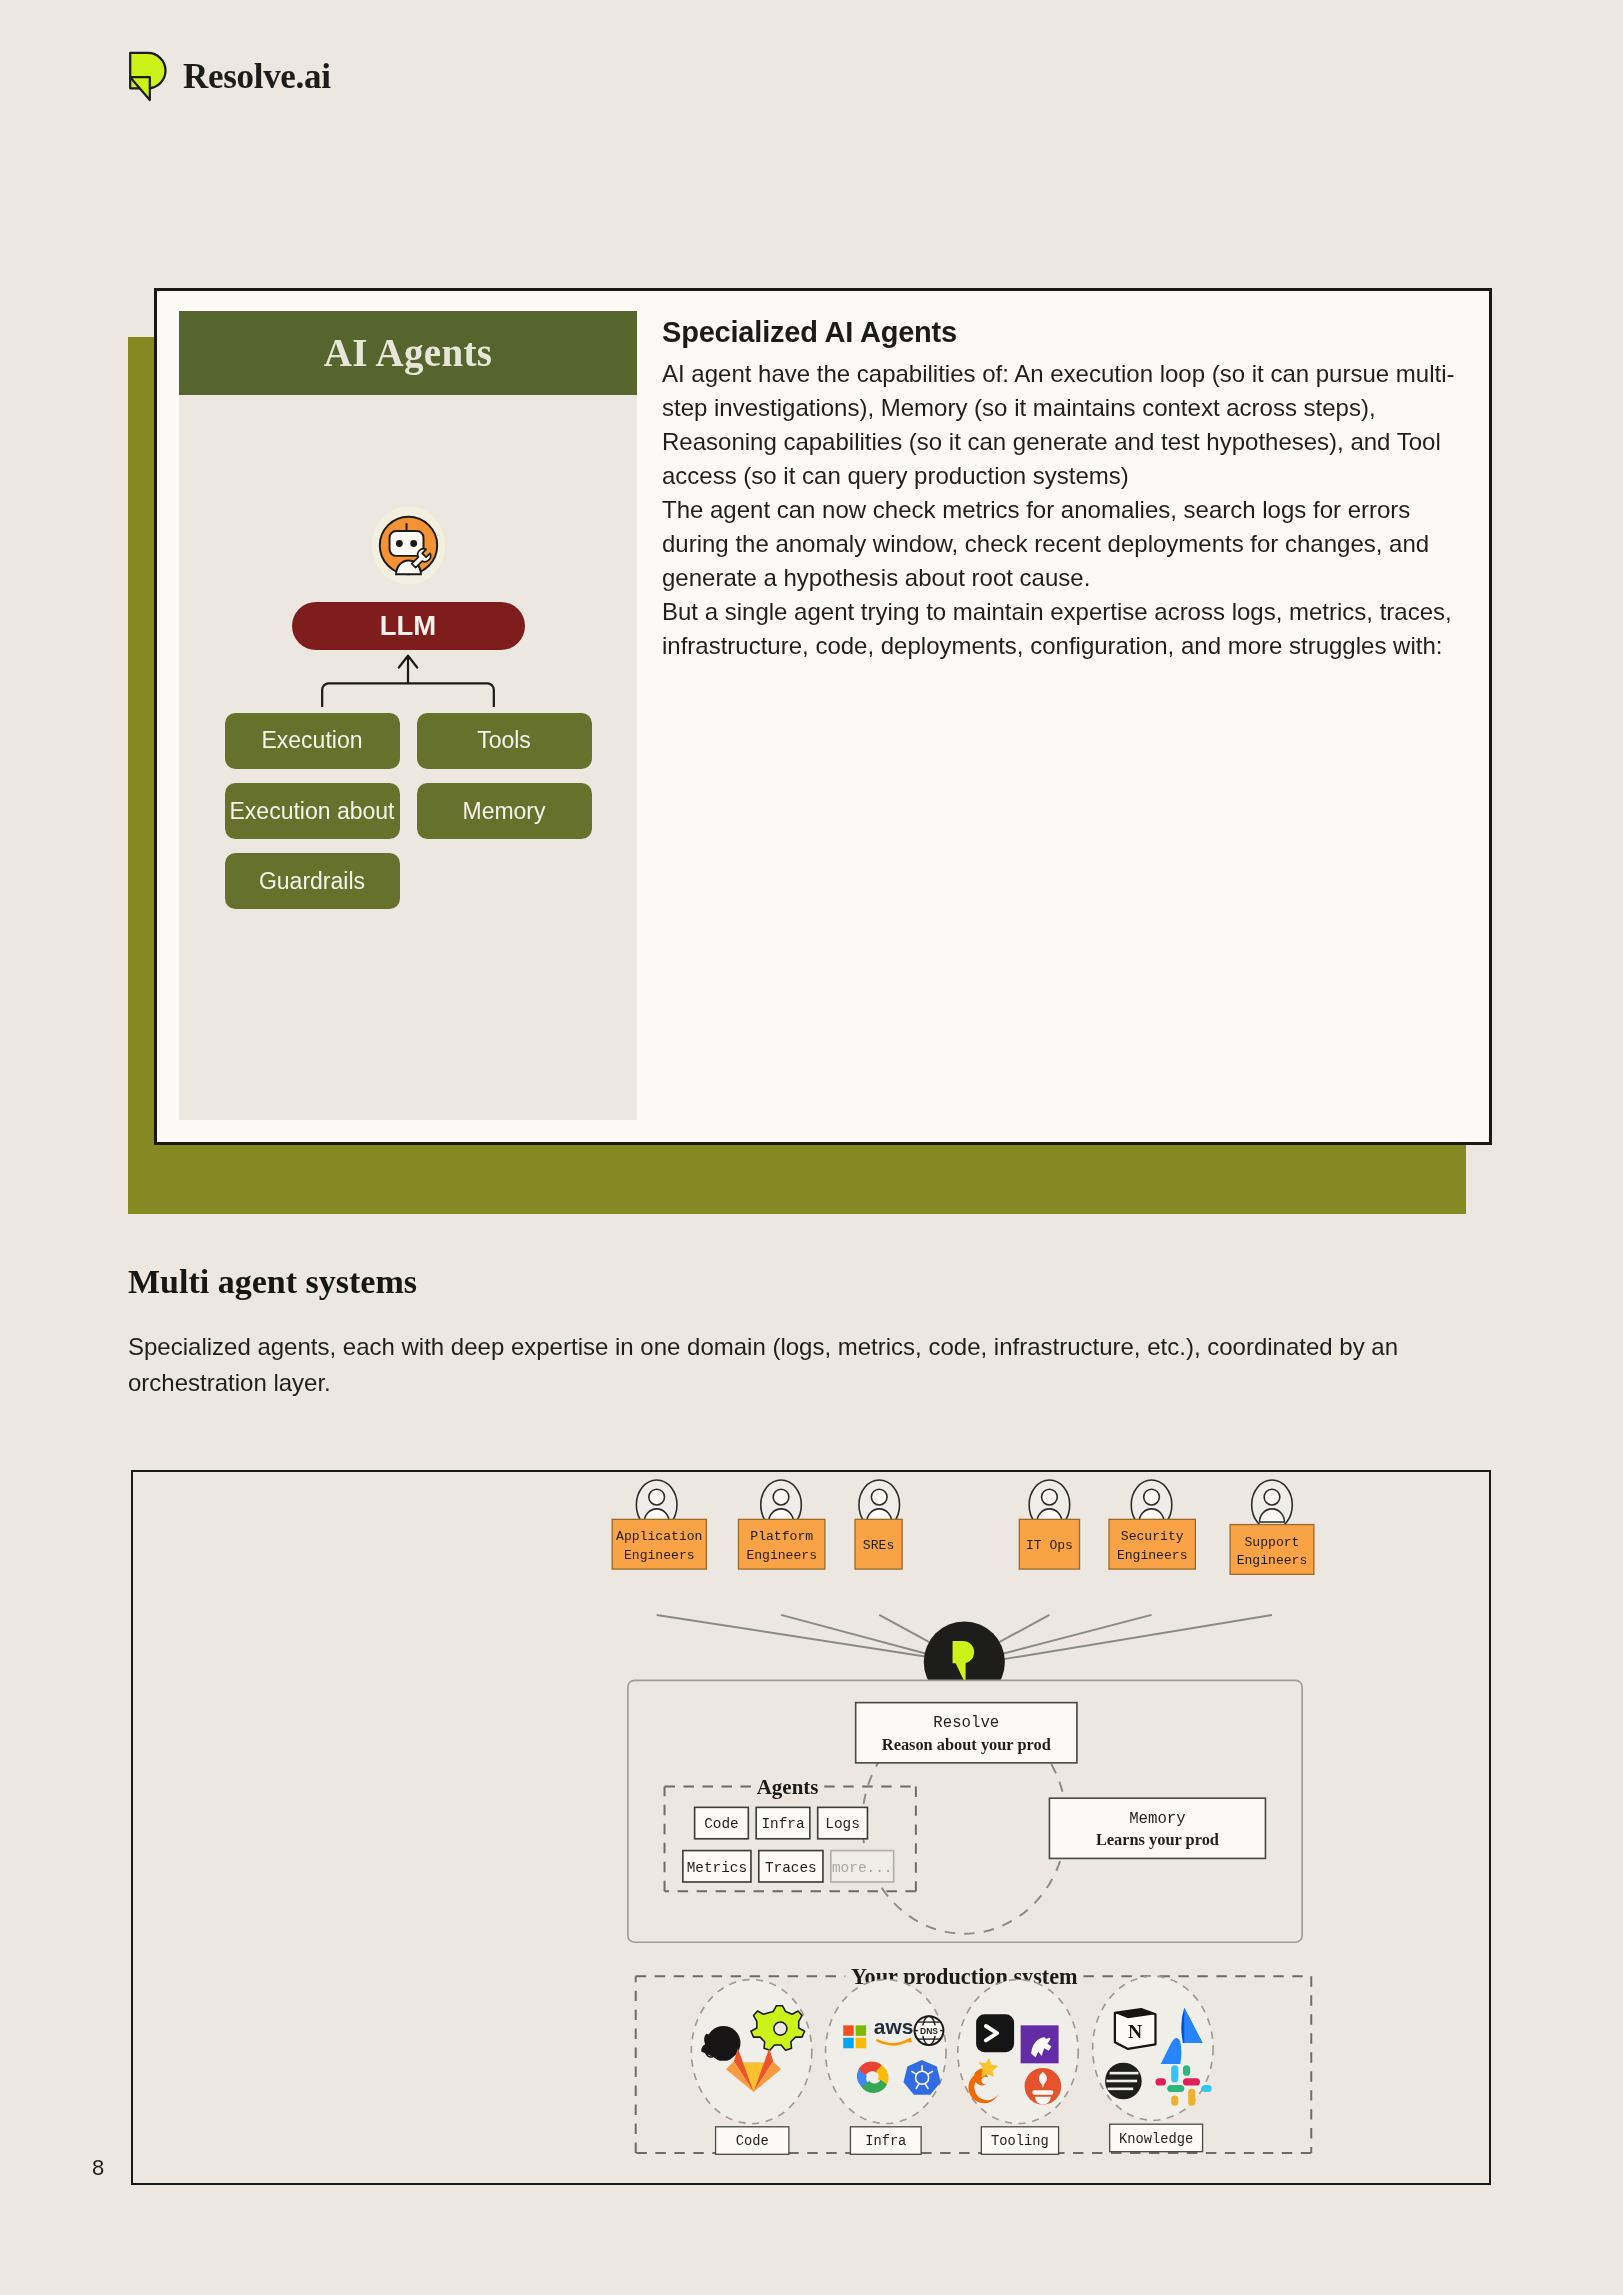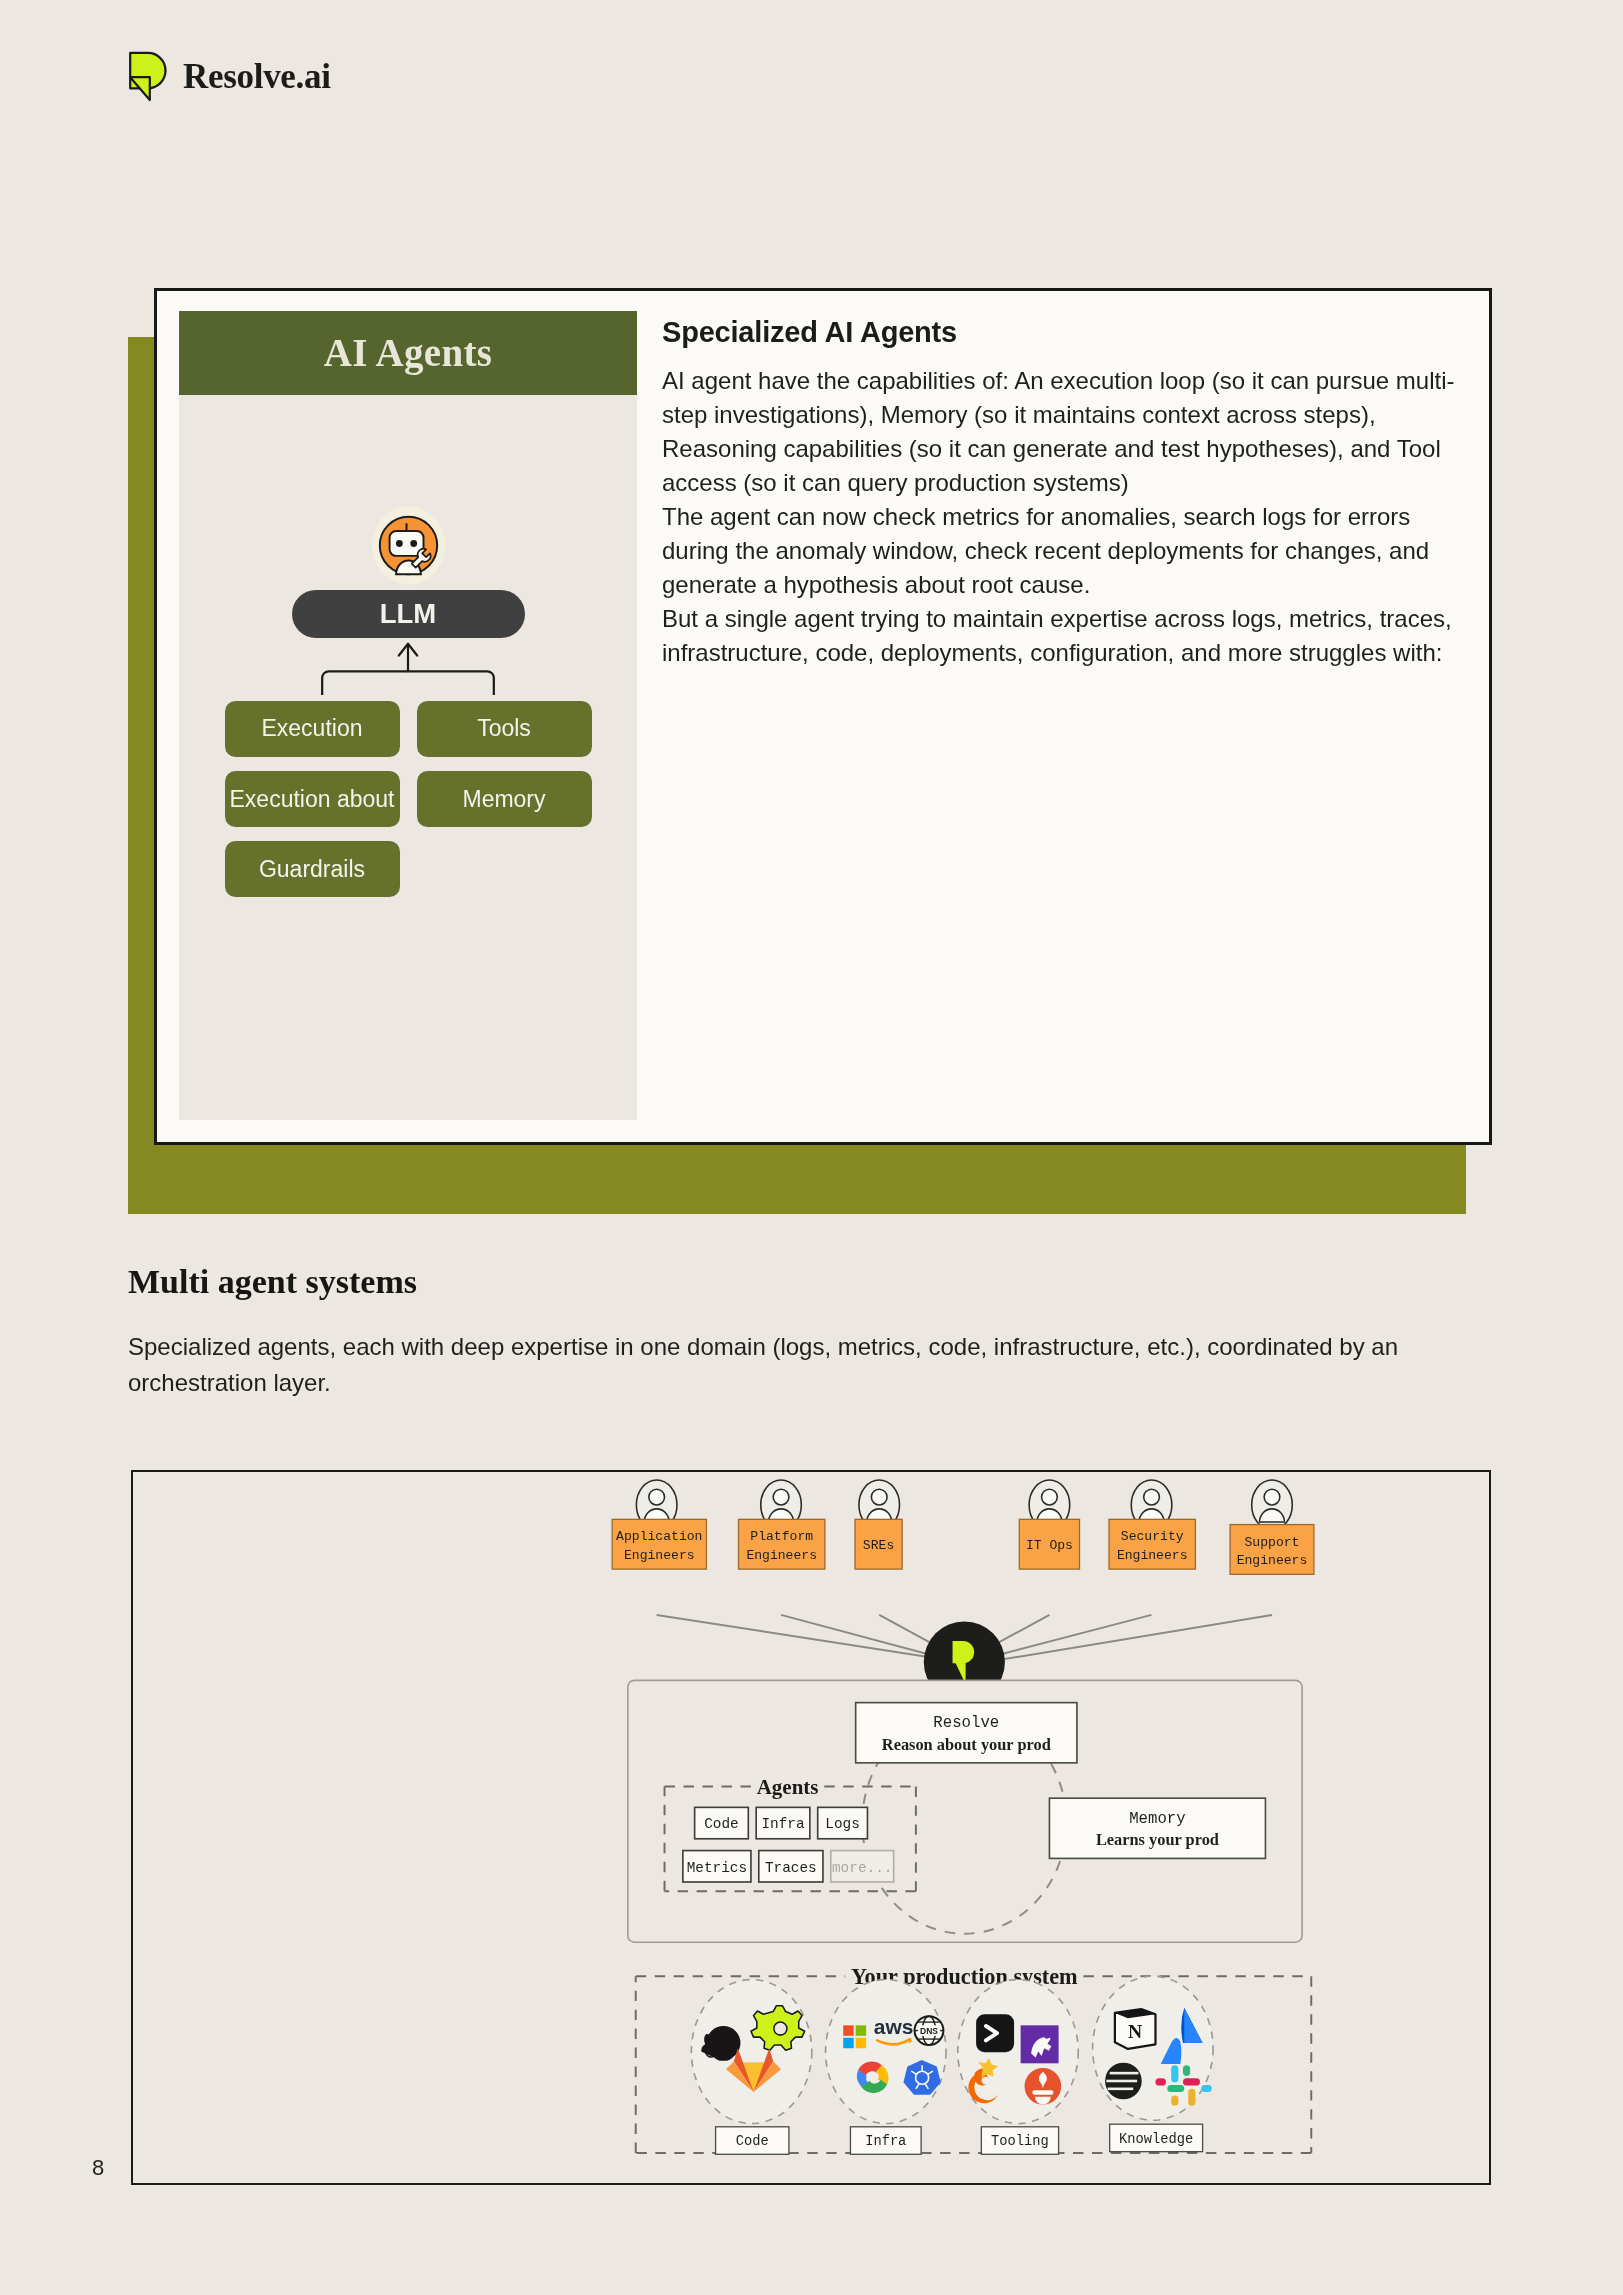--- a/index.html
+++ b/index.html
@@ -53,23 +53,23 @@
     background: #56652e;
     display: flex; align-items: center; justify-content: center;
   }
   .agents-header span {
     font-family: "Liberation Serif", serif;
     font-weight: 700; font-size: 39px; color: #e8e6d8;
     letter-spacing: 0.3px;
   }
   .robot-wrap { margin-top: 110px; width: 77px; height: 81px; }
   .llm-pill {
-    margin-top: 4px;
+    margin-top: 16px;
     width: 233px; height: 48px;
-    background: #404040; border-radius: 25px;
+    background: #7f1d1d; border-radius: 25px;
     display: flex; align-items: center; justify-content: center;
   }
   .llm-pill span { color: #f3f2ea; font-size: 27.5px; font-weight: 700; }
   .bracket { margin-top: 3.9px; width: 190px; height: 54px; }
   .pill-grid {
     margin-top: 5.2px;
     display: grid; grid-template-columns: 175px 175px;
     gap: 14.4px 17px;
   }
   .cap-pill {
@@ -77,21 +77,21 @@
     background: #66712c;
     display: flex; align-items: center; justify-content: center;
     color: #f4f3ec; font-size: 23px;
   }
   .cap-pill.wide-left { grid-column: 1; }
 
   
   .copy-col { flex: 1; padding-top: 5.2px; }
   .copy-title {
     font-size: 29px; font-weight: 700; color: #1b1b19;
-    margin-bottom: 15px; letter-spacing: -0.2px;
+    margin-bottom: 8px; letter-spacing: -0.2px;
   }
   .copy-p {
     font-size: 24px; line-height: 1.42; color: #1f1f1d;
   }
   .bullets { margin: 29px 0 0 11.8px; list-style: none; }
   .bullets li {
     font-size: 23.6px; line-height: 1.38; color: #1f1f1d;
     padding-left: 47px; position: relative; margin-bottom: 14.4px;
   }
   .bullets li::before {

